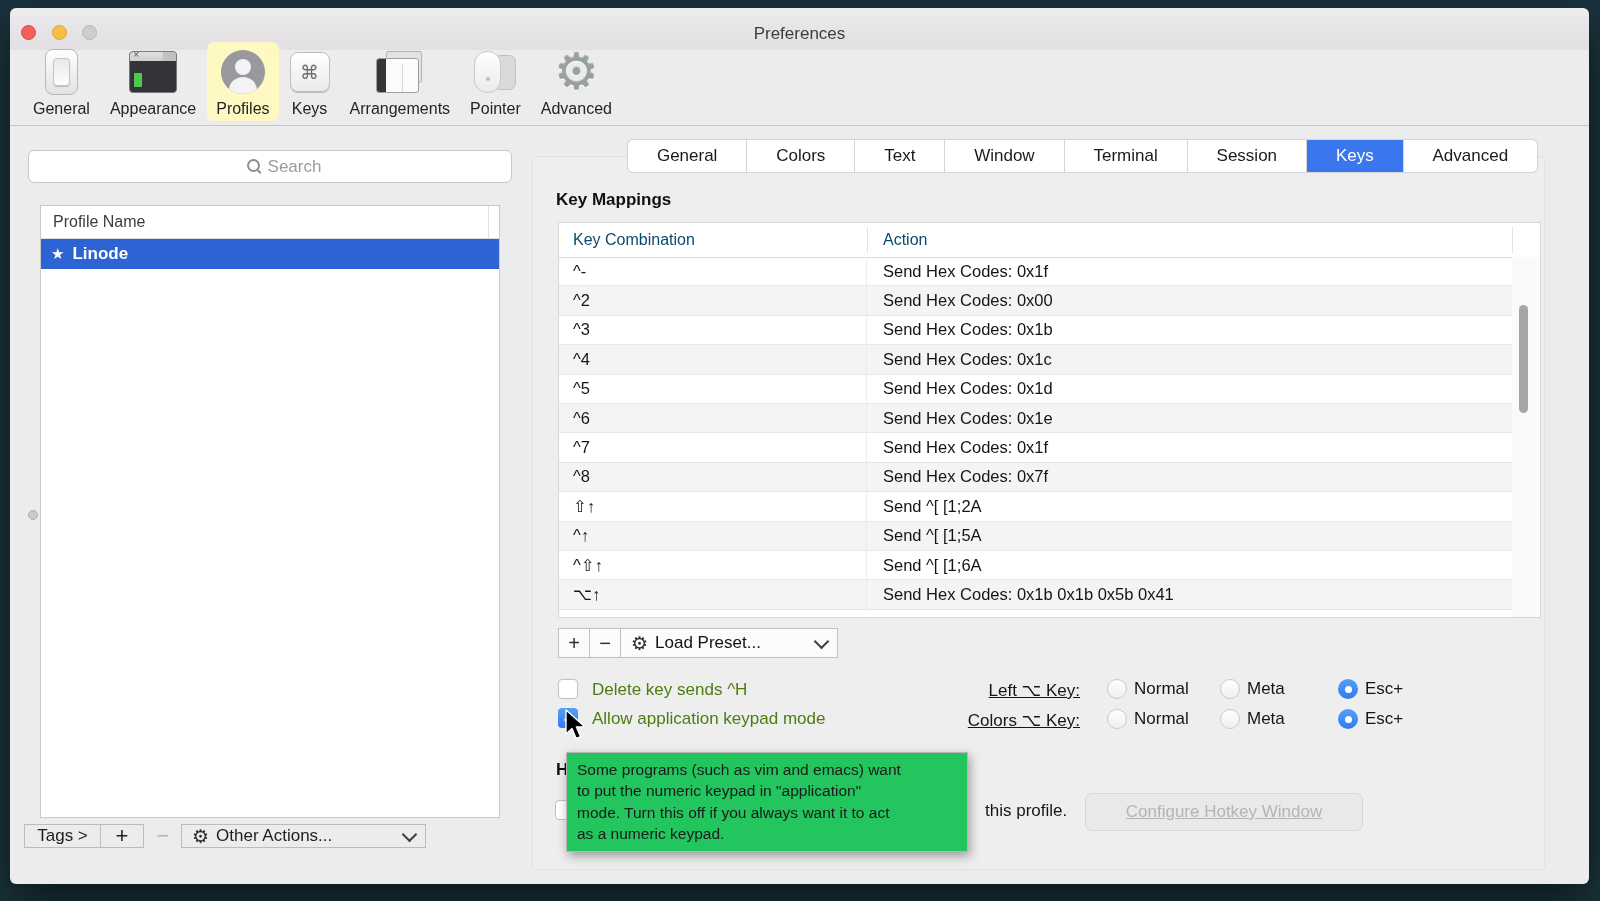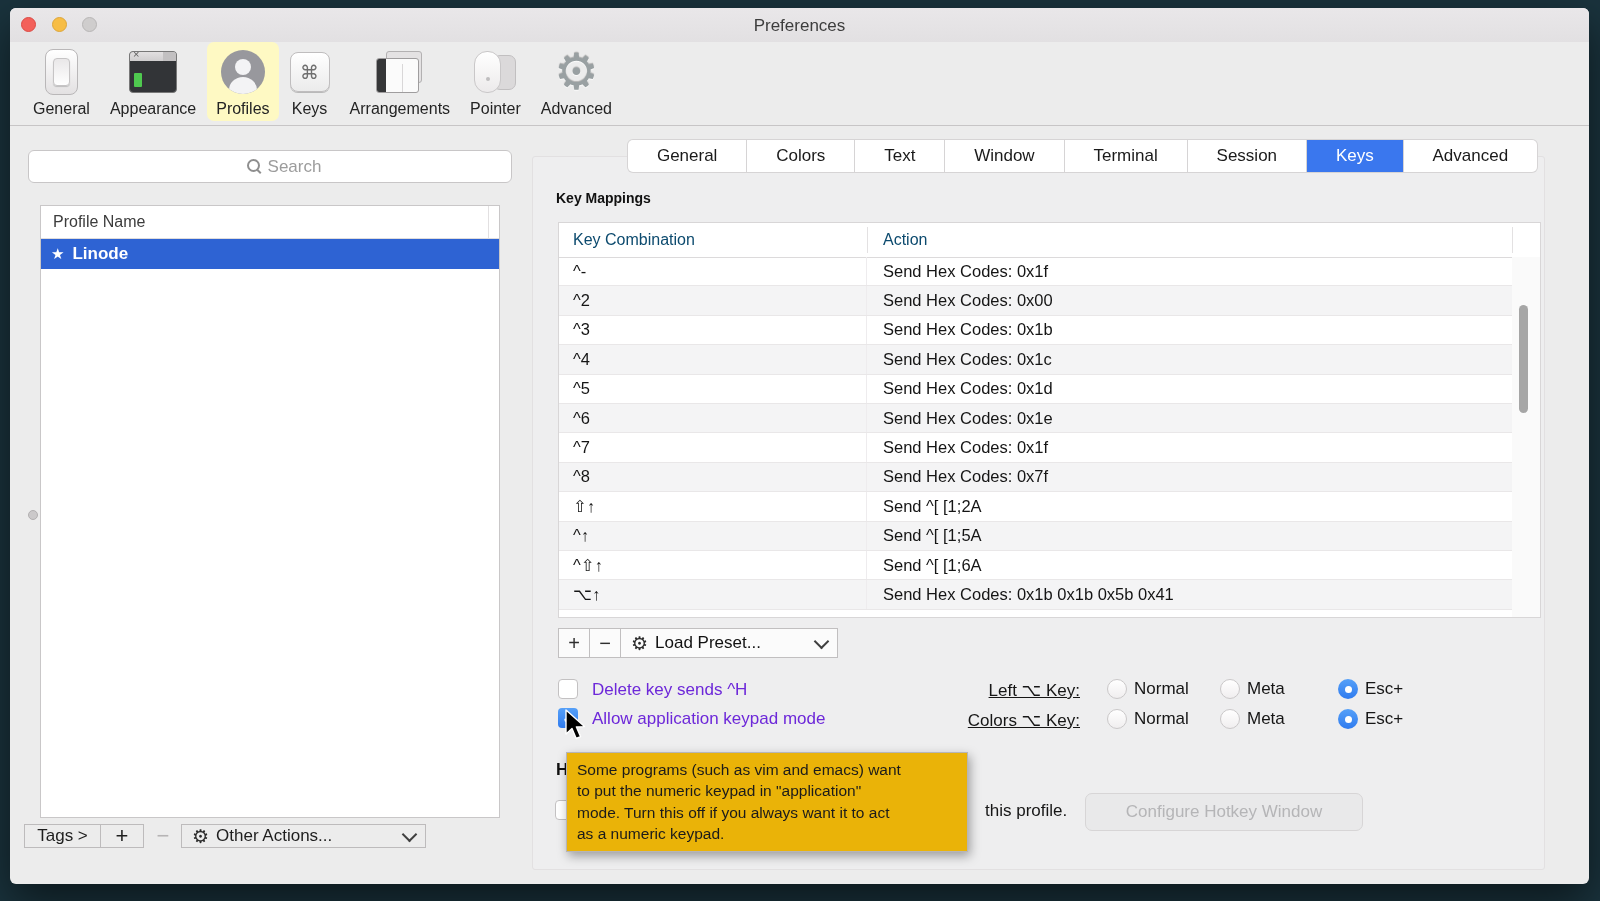--- a/index.html
+++ b/index.html
@@ -8,21 +8,21 @@
     background:#1a333d;
     font-family:"Liberation Sans","DejaVu Sans",sans-serif;
     -webkit-font-smoothing:antialiased;
   }
   .window{
     position:absolute;left:10px;top:8px;width:1579px;height:876px;
     background:#ececec;border-radius:6px;overflow:hidden;
     box-shadow:0 18px 45px rgba(0,0,0,.55);
   }
   
-  .titlebar{position:absolute;left:0;top:0;right:0;height:34px;background:linear-gradient(#e9e7e9,#e2e0e2);}
+  .titlebar{position:absolute;left:0;top:8px;right:0;height:34px;background:linear-gradient(#e9e7e9,#e2e0e2);}
   .title{position:absolute;left:0;right:0;top:8px;text-align:center;font-size:17px;color:#3d3d3d;}
   .tl{position:absolute;top:9px;width:15px;height:15px;border-radius:50%;box-sizing:border-box;}
   .tl-red{left:11px;background:#f3605a;border:1px solid #dc4a44;}
   .tl-yellow{left:42px;background:#f7bd45;border:1px solid #dda63a;}
   .tl-gray{left:72px;background:#cfcdcd;border:1px solid #b8b6b6;}
   
   .toolbar{position:absolute;left:6px;top:34px;height:82px;display:flex;align-items:flex-start;gap:2px;padding-left:8px;}
   .tb-item{display:flex;flex-direction:column;align-items:center;gap:4px;padding:6px 9px 3px;border-radius:7px;}
   .tb-item.selected{background:#fef9c3;}
   .tb-icon{height:48px;display:flex;align-items:center;justify-content:center;}
@@ -67,21 +67,21 @@
   .btn-minus{left:134px;width:38px;border:none;background:transparent;color:#b6b4b5;font-size:22px;}
   .btn-other{left:171px;width:245px;justify-content:flex-start;padding:0 10px;gap:7px;}
   .gear-glyph{font-size:19px;color:#2c2c2c;line-height:1;}
   .chev{width:9px;height:9px;border-right:2px solid #3f3f3f;border-bottom:2px solid #3f3f3f;transform:rotate(45deg);display:inline-block;margin-left:auto;margin-top:-4px;}
   
   .right-panel{position:absolute;left:522px;top:148px;width:1013px;height:714px;background:#eeeeef;border:1px solid #e2e0e1;border-radius:3px;box-sizing:border-box;}
   .tabbar{position:absolute;left:618px;top:132px;width:909px;height:32px;display:flex;background:#ffffff;border-radius:5px;overflow:hidden;box-shadow:0 0 0 1px #d6d4d5;}
   .tab{flex:1 1 auto;display:flex;align-items:center;justify-content:center;font-size:17px;color:#1a1a1a;border-right:1px solid #d6d4d5;padding:0 14px;white-space:nowrap;}
   .tab:last-child{border-right:none;}
   .tab.selected{background:#3a77ee;color:#ffffff;}
-  .km-heading{position:absolute;left:546px;top:182px;font-size:14px;font-weight:bold;color:#111111;}
+  .km-heading{position:absolute;left:546px;top:182px;font-size:17px;font-weight:bold;color:#111111;}
   
   .km-table{position:absolute;left:548px;top:214px;width:983px;height:396px;background:#ffffff;border:1px solid #d8d6d7;box-sizing:border-box;}
   .km-header{position:relative;height:34px;border-bottom:1px solid #dcdadb;display:flex;align-items:center;font-size:16px;color:#0c4a6e;}
   .km-header .h-key{width:308px;padding-left:14px;box-sizing:border-box;}
   .km-header .h-action{padding-left:16px;}
   .km-header::before{content:"";position:absolute;left:308px;top:4px;bottom:4px;width:1px;background:#e3e1e2;}
   .km-header::after{content:"";position:absolute;left:953px;top:4px;bottom:4px;width:1px;background:#e3e1e2;}
   .km-body{position:absolute;left:0;top:34px;width:953px;bottom:0;border-right:1px solid #e5e3e4;overflow:hidden;}
   .km-row{height:29.4px;display:flex;align-items:center;font-size:16.5px;color:#151515;border-bottom:1px solid #e9e7e8;box-sizing:border-box;}
   .km-row:nth-child(even){background:#f4f4f5;}
@@ -90,36 +90,36 @@
   .km-scroll{position:absolute;right:0;top:34px;width:28px;bottom:0;background:#fafafa;}
   .km-thumb{position:absolute;left:7px;top:48px;width:9px;height:108px;border-radius:5px;background:#a6a6a6;}
   
   .preset-row{position:absolute;left:548px;top:620px;height:30px;display:flex;}
   .pr-btn{width:32px;height:30px;border:1px solid #c1bfc0;background:#fbfbfb;display:flex;align-items:center;justify-content:center;font-size:20px;color:#2e2e2e;box-sizing:border-box;margin-right:-1px;}
   .pr-dd{width:218px;height:30px;border:1px solid #c1bfc0;background:#fbfbfb;display:flex;align-items:center;padding:0 10px;gap:7px;font-size:17px;color:#111;box-sizing:border-box;}
   
   .checkbox{position:absolute;width:20px;height:20px;border-radius:4px;box-sizing:border-box;}
   .checkbox.unchecked{background:#ffffff;border:1px solid #c3c1c2;}
   .checkbox.checked{background:linear-gradient(#56a0f8,#2f7bef);display:flex;align-items:center;justify-content:center;color:#fff;font-size:14px;font-weight:bold;}
-  .cb-label{position:absolute;font-size:17px;color:#6d28d9;white-space:nowrap;}
+  .cb-label{position:absolute;font-size:17px;color:#4d7c0f;white-space:nowrap;}
   
   .opt-label{position:absolute;width:220px;text-align:right;font-size:17px;color:#161616;white-space:nowrap;text-decoration:underline;}
   .radio-row{position:absolute;display:flex;align-items:center;}
   .radio-opt{display:flex;align-items:flex-end;gap:7px;font-size:17px;color:#161616;}
   .radio{width:20px;height:20px;border-radius:50%;box-sizing:border-box;flex:none;}
   .radio.off{background:linear-gradient(#ffffff,#f0eeef);border:1px solid #cac8c9;}
   .radio.on{background:linear-gradient(#55a0f8,#2f7bef);display:flex;align-items:center;justify-content:center;}
   .radio.on::after{content:"";width:7px;height:7px;border-radius:50%;background:#ffffff;}
   
   .hk-heading{position:absolute;left:546px;top:752px;font-size:17px;font-weight:bold;color:#111;z-index:1;}
   .hk-checkbox{position:absolute;left:545px;top:792px;width:18px;height:20px;background:#fff;border:1px solid #c3c1c2;border-radius:4px;z-index:1;box-sizing:border-box;}
   .hk-profile-text{position:absolute;left:975px;top:793px;font-size:17px;color:#161616;z-index:1;}
-  .hk-config-btn{position:absolute;left:1075px;top:785px;width:278px;height:38px;background:#e9e9ea;border:1px solid #d7d5d6;border-radius:7px;display:flex;align-items:center;justify-content:center;font-size:17px;color:#b5b5b7;box-sizing:border-box;z-index:1;}
-  
-  .tooltip{position:absolute;left:556px;top:744px;width:402px;min-height:94px;background:#eab308;border:1px solid #b7b5b6;box-shadow:2px 4px 10px rgba(0,0,0,.35);padding:6px 10px;box-sizing:border-box;font-size:15.5px;line-height:1.38;color:#1b1b1b;white-space:pre-line;z-index:40;}
+  .hk-config-btn{position:absolute;left:1075px;top:785px;width:278px;height:38px;background:#e9e9ea;border:1px solid #d7d5d6;border-radius:7px;display:flex;align-items:center;justify-content:center;font-size:17px;color:#b5b5b7;box-sizing:border-box;z-index:1;text-decoration:underline;}
+  
+  .tooltip{position:absolute;left:556px;top:744px;width:402px;min-height:94px;background:#22c55e;border:1px solid #b7b5b6;box-shadow:2px 4px 10px rgba(0,0,0,.35);padding:6px 10px;box-sizing:border-box;font-size:15.5px;line-height:1.38;color:#1b1b1b;white-space:pre-line;z-index:40;}
   .cursor{position:absolute;left:553px;top:701px;z-index:60;}
 </style>
 </head>
 <body>
 
 <div class="window">
 
   <div class="titlebar">
     <span class="tl tl-red"></span>
     <span class="tl tl-yellow"></span>

